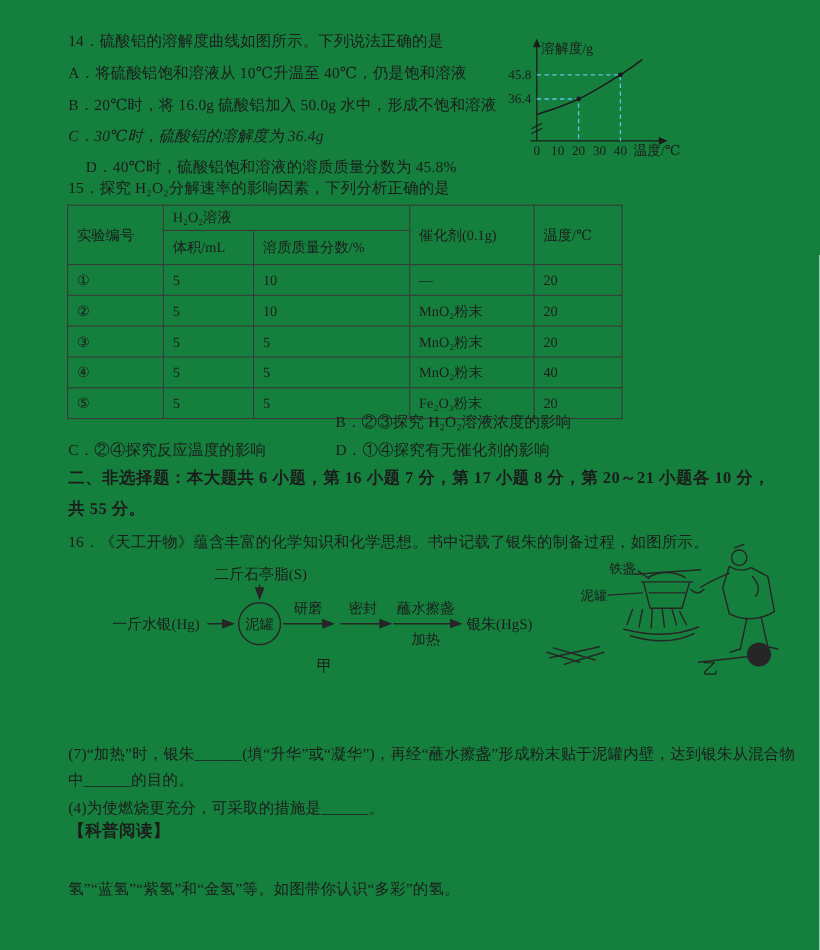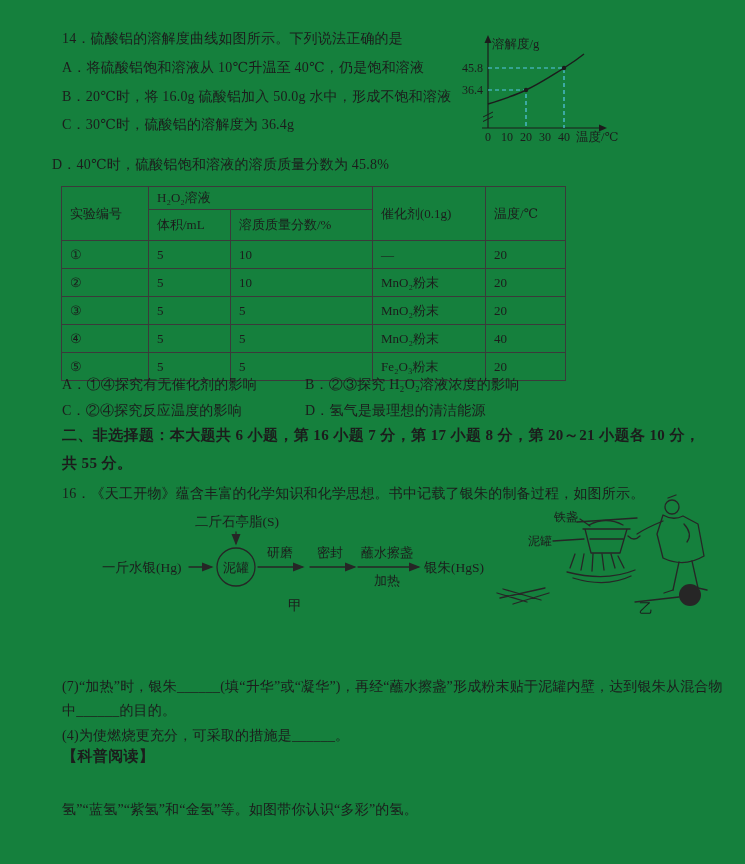--- a/index.html
+++ b/index.html
@@ -17,22 +17,22 @@
   .sketch{stroke:#262626;fill:none;stroke-width:1.3;stroke-linecap:round;stroke-linejoin:round;}
 </style>
 </head>
 <body>
 
 <div class="page">
 
   <div class="line" style="left:62px;top:30px;">14．硫酸铝的溶解度曲线如图所示。下列说法正确的是</div>
   <div class="line" style="left:62px;top:59px;">A．将硫酸铝饱和溶液从 10℃升温至 40℃，仍是饱和溶液</div>
   <div class="line" style="left:62px;top:88px;">B．20℃时，将 16.0g 硫酸铝加入 50.0g 水中，形成不饱和溶液</div>
-  <div class="line" style="left:62px;top:116px;">C．30℃时，硫酸铝的溶解度为 36.4g</div>
-  <div class="line" style="left:52px;top:144px;margin-top:12px;">D．40℃时，硫酸铝饱和溶液的溶质质量分数为 45.8%</div>
+  <div class="line" style="left:62px;top:116px;font-style:italic;">C．30℃时，硫酸铝的溶解度为 36.4g</div>
+  <div class="line" style="left:78px;top:144px;">D．40℃时，硫酸铝饱和溶液的溶质质量分数为 45.8%</div>
 
   <svg style="position:absolute;left:452px;top:26px;" width="200" height="122" viewBox="0 0 200 122">
 
     <line x1="36" y1="16" x2="36" y2="102" stroke="#1c1c1c" stroke-width="1.2"></line>
     <polygon points="36,9 32.5,17 39.5,17" fill="#1c1c1c"></polygon>
     <line x1="30" y1="102" x2="148" y2="102" stroke="#1c1c1c" stroke-width="1.2"></line>
     <polygon points="155,102 147,98.5 147,105.5" fill="#1c1c1c"></polygon>
 
     <path d="M31,91 L41,86 M31,95.5 L41,90.5" stroke="#1c1c1c" stroke-width="1" fill="none"></path>
 
@@ -47,20 +47,21 @@
     <text x="31" y="46" font-size="12" text-anchor="end">45.8</text>
     <text x="31" y="68" font-size="12" text-anchor="end">36.4</text>
     <text x="36" y="115" font-size="12" text-anchor="middle">0</text>
     <text x="55" y="115" font-size="12" text-anchor="middle">10</text>
     <text x="74" y="115" font-size="12" text-anchor="middle">20</text>
     <text x="93" y="115" font-size="12" text-anchor="middle">30</text>
     <text x="112" y="115" font-size="12" text-anchor="middle">40</text>
     <text x="124" y="115" font-size="12.5">温度/℃</text>
   </svg>
 
+  <div class="line" style="left:62px;top:163px;">15．探究 H₂O₂分解速率的影响因素，下列分析正确的是</div>
 
   <table class="exp">
     <colgroup>
         <col style="width:87px">
         <col style="width:82px">
         <col style="width:142px">
         <col style="width:113px">
         <col style="width:80px">
       </colgroup>
     <tbody>
@@ -105,24 +106,23 @@
     <tr class="data">
       <td>⑤</td>
       <td>5</td>
       <td>5</td>
       <td>Fe₂O₃粉末</td>
       <td>20</td>
     </tr>
   </tbody>
     </table>
 
-  <div class="line" style="left:62px;top:376px;">A．①④探究有无催化剂的影响</div>
   <div class="line" style="left:305px;top:376px;">B．②③探究 H₂O₂溶液浓度的影响</div>
   <div class="line" style="left:62px;top:402px;">C．②④探究反应温度的影响</div>
-  <div class="line" style="left:305px;top:402px;">D．氢气是最理想的清洁能源</div>
+  <div class="line" style="left:305px;top:402px;">D．①④探究有无催化剂的影响</div>
 
   <div class="line bold" style="left:62px;top:426px;">二、非选择题：本大题共 6 小题，第 16 小题 7 分，第 17 小题 8 分，第 20～21 小题各 10 分，</div>
   <div class="line bold" style="left:62px;top:454px;">共 55 分。</div>
 
   <div class="line" style="left:62px;top:485px;">16．《天工开物》蕴含丰富的化学知识和化学思想。书中记载了银朱的制备过程，如图所示。</div>
 
   <svg style="position:absolute;left:62px;top:506px;" width="425" height="112" viewBox="0 0 425 112">
     <defs>
       <marker id="ahf" markerWidth="9" markerHeight="8" refX="7" refY="4" orient="auto">
         <polygon points="0,0.5 9,4 0,7.5" fill="#262626"></polygon>

